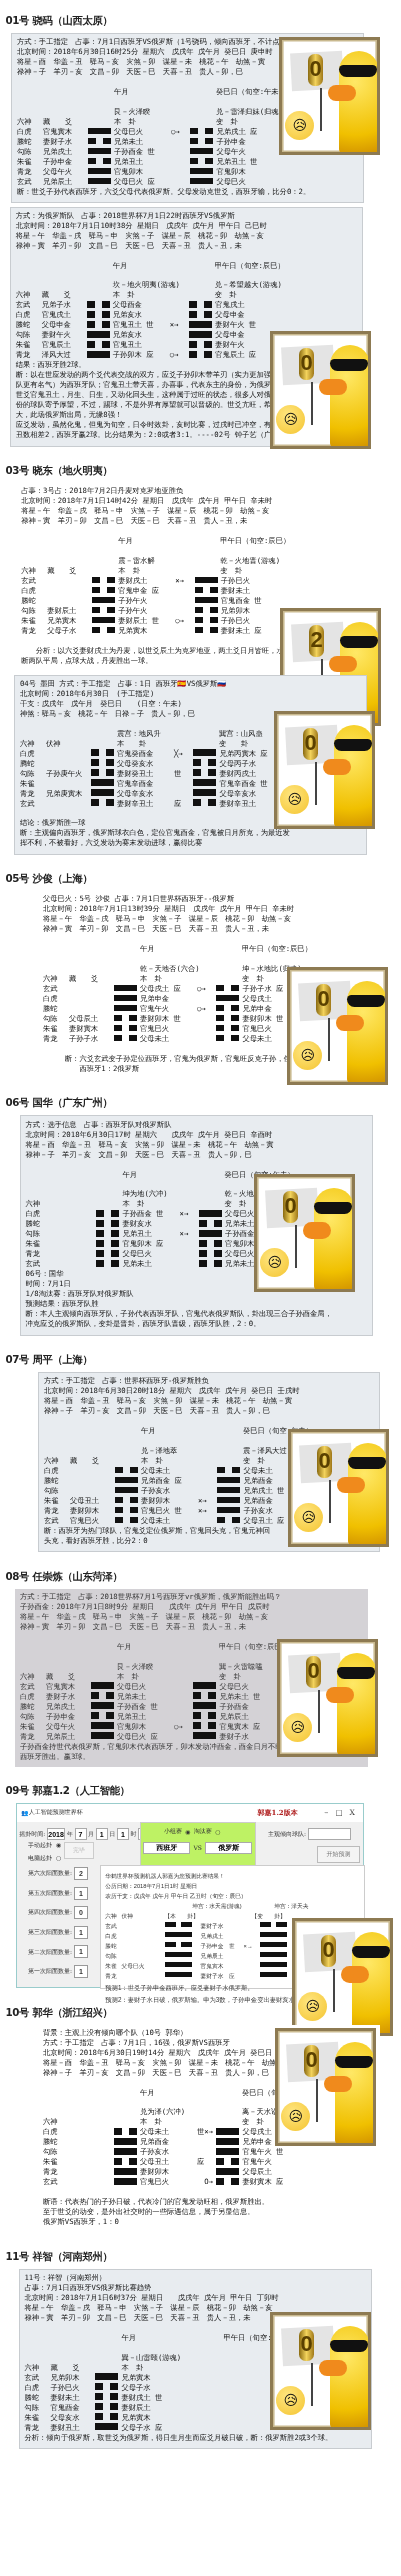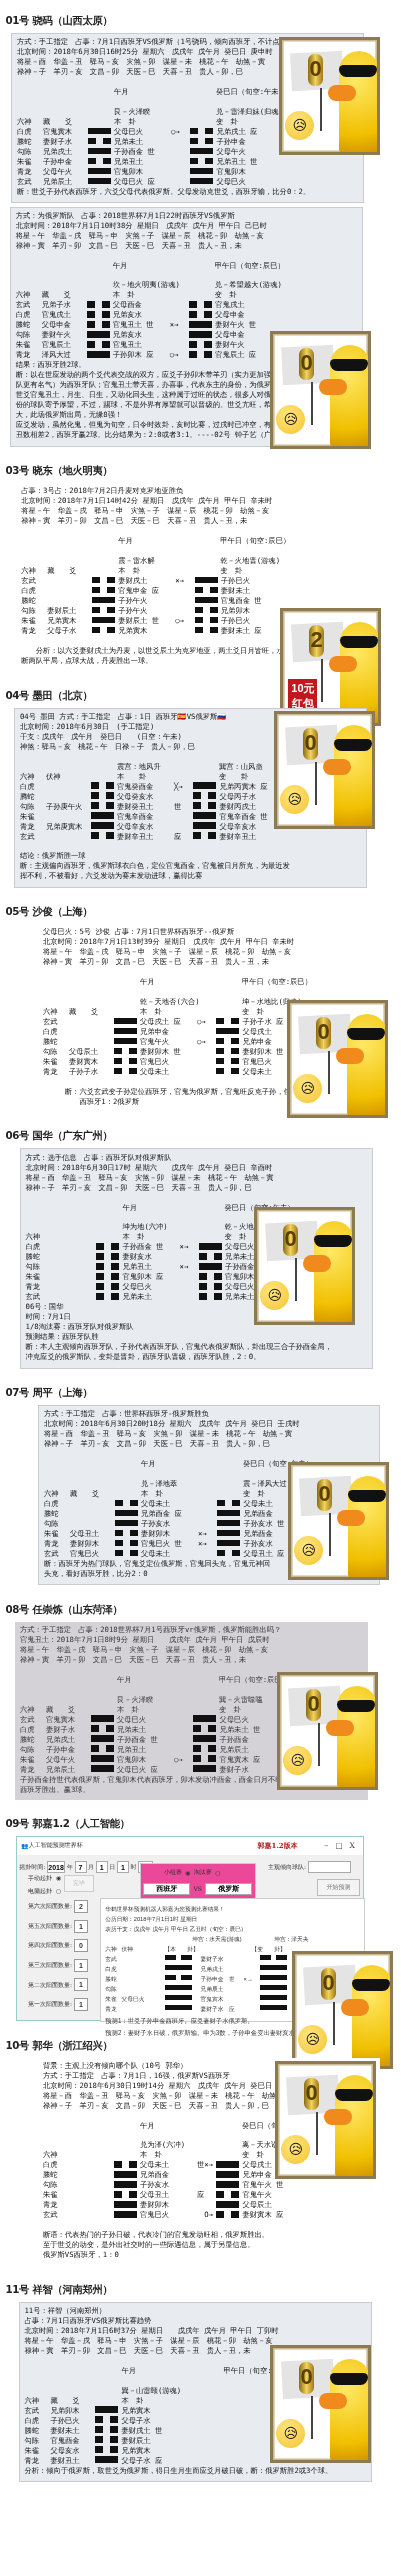--- a/index.html
+++ b/index.html
@@ -136,21 +136,20 @@
         <div class="digit">2</div>
         <div class="stick"></div>
         <div class="duck-body"></div>
         <div class="glasses"></div>
         <div class="beak"></div>
         <div class="redtag" style="white-space:pre">10元
 红包</div>
       </div>
     </section>
     <section class="sec">
-      <div class="sec-title">04号 墨田（北京）</div>
       <div class="box " style="margin-left:14px;width:353px">
         <div class="line">04号 墨田 方式：手工指定　占事：1日 西班牙🇪🇸VS俄罗斯🇷🇺</div>
         <div class="line">北京时间：2018年6月30日　(手工指定)</div>
         <div class="line">干支：戊戌年　戊午月　癸巳日　　(日空：午未)</div>
         <div class="line">神煞：驿马－亥　桃花－午　日禄－子　贵人－卯，巳</div>
         <div class="gap"></div>
         <div class="hexrow"><span class="c" style="width:97px"></span><span class="c" style="width:102px">震宫：地风升</span><span class="c">巽宫：山风蛊</span></div>
         <div class="hexrow"><span class="c c1">六神</span><span class="c" style="width:71px">伏神</span><span class="c" style="width:102px">本　　卦</span><span class="c">变　　卦</span></div>
         <div class="hexrow"><span class="c c1">白虎</span><span class="c" style="width:45px"></span><span class="c" style="width:26px"><span class="line-yin"></span></span><span class="c" style="width:57px">官鬼癸酉金</span><span class="c" style="width:19.6px">╳→</span><span class="c" style="width:26px"><span class="line-yang"></span></span><span class="c">兄弟丙寅木</span><span class="c" style="margin-left:4.3px">应</span></div>
         <div class="hexrow"><span class="c c1">腾蛇</span><span class="c" style="width:45px"></span><span class="c" style="width:26px"><span class="line-yin"></span></span><span class="c" style="width:57px">父母癸亥水</span><span class="c" style="width:19.6px"></span><span class="c" style="width:26px"><span class="line-yin"></span></span><span class="c">父母丙子水</span><span class="c" style="margin-left:4.3px"></span></div>
@@ -247,42 +246,42 @@
         <div class="line">北京时间：2018年6月30日20时18分 星期六　戊戌年 戊午月 癸巳日 壬戌时</div>
         <div class="line">将星－酉　华盖－丑　驿马－亥　灾煞－卯　谋星－未　桃花－午　劫煞－寅</div>
         <div class="line">禄神－子　羊刃－亥　文昌－卯　天医－巳　天喜－丑　贵人－卯，巳</div>
         <div class="gap"></div>
         <div class="hexrow"><span class="c" style="width:97px"></span><span class="c" style="width:102px">午月</span><span class="c">癸巳日（旬空:午未）</span></div>
         <div class="gap"></div>
         <div class="hexrow"><span class="c" style="width:97px"></span><span class="c" style="width:102px">兑－泽地萃</span><span class="c">震－泽风大过(游魂)</span></div>
         <div class="hexrow"><span class="c c1">六神</span><span class="c" style="width:71px">藏　　爻</span><span class="c" style="width:102px">本　卦</span><span class="c">变　卦</span></div>
         <div class="hexrow"><span class="c c1">白虎</span><span class="c" style="width:45px"></span><span class="c" style="width:26px"><span class="line-yin"></span></span><span class="c" style="width:57px">父母未土</span><span class="c" style="width:19.6px"></span><span class="c" style="width:26px"><span class="line-yin"></span></span><span class="c">父母未土</span></div>
         <div class="hexrow"><span class="c c1">螣蛇</span><span class="c" style="width:45px"></span><span class="c" style="width:26px"><span class="line-yang"></span></span><span class="c" style="width:57px">兄弟酉金 应</span><span class="c" style="width:19.6px"></span><span class="c" style="width:26px"><span class="line-yang"></span></span><span class="c">兄弟酉金</span></div>
-        <div class="hexrow"><span class="c c1">勾陈</span><span class="c" style="width:45px"></span><span class="c" style="width:26px"><span class="line-yang"></span></span><span class="c" style="width:57px">子孙亥水</span><span class="c" style="width:19.6px"></span><span class="c" style="width:26px"><span class="line-yang"></span></span><span class="c">子孙亥水 世</span></div>
+        <div class="hexrow"><span class="c c1">勾陈</span><span class="c" style="width:45px"></span><span class="c" style="width:26px"><span class="line-yang"></span></span><span class="c" style="width:57px">子孙亥水</span><span class="c" style="width:19.6px"></span><span class="c" style="width:26px"><span class="line-yang"></span></span><span class="c">兄弟戌土 世</span></div>
         <div class="hexrow"><span class="c c1">朱雀</span><span class="c" style="width:45px">父母丑土</span><span class="c" style="width:26px"><span class="line-yin"></span></span><span class="c" style="width:57px">妻财卯木</span><span class="c" style="width:19.6px">×→</span><span class="c" style="width:26px"><span class="line-yang"></span></span><span class="c">兄弟酉金</span></div>
         <div class="hexrow"><span class="c c1">青龙</span><span class="c" style="width:45px">妻财卯木</span><span class="c" style="width:26px"><span class="line-yin"></span></span><span class="c" style="width:57px">官鬼巳火 世</span><span class="c" style="width:19.6px">×→</span><span class="c" style="width:26px"><span class="line-yang"></span></span><span class="c">子孙亥水</span></div>
         <div class="hexrow"><span class="c c1">玄武</span><span class="c" style="width:45px">官鬼巳火</span><span class="c" style="width:26px"><span class="line-yin"></span></span><span class="c" style="width:57px">父母未土</span><span class="c" style="width:19.6px"></span><span class="c" style="width:26px"><span class="line-yin"></span></span><span class="c">父母丑土 应</span></div>
         <div class="line">断：西班牙为热门球队，官鬼爻定位俄罗斯，官鬼回头克，官鬼元神回</div>
         <div class="line">头克，看好西班牙胜，比分2：0</div>
       </div>
       <div class="frame" style="left:288px;top:90px">
         <div class="sign"></div>
         <div class="digit">0</div>
         <div class="stick"></div>
         <div class="duck-body"></div>
         <div class="glasses"></div>
         <div class="beak"></div>
         <div class="emoji">😥</div>
       </div>
     </section>
     <section class="sec">
       <div class="sec-title">08号 任崇炼（山东菏泽）</div>
       <div class="box photo" style="margin-left:15px;width:353px">
         <div class="line">方式：手工指定　占事：2018世界杯7月1号西班牙vr俄罗斯，俄罗斯能胜出吗？</div>
-        <div class="line">官鬼丑土：2018年7月1日8时9分 星期日　　戊戌年 戊午月 甲午日 戊辰时</div>
+        <div class="line">子孙酉金：2018年7月1日8时9分 星期日　　戊戌年 戊午月 甲午日 戊辰时</div>
         <div class="line">将星－午　华盖－戌　驿马－申　灾煞－子　谋星－辰　桃花－卯　劫煞－亥</div>
         <div class="line">禄神－寅　羊刃－卯　文昌－巳　天医－巳　天喜－丑　贵人－丑，未</div>
         <div class="gap"></div>
         <div class="hexrow"><span class="c" style="width:97px"></span><span class="c" style="width:102px">午月</span><span class="c">甲午日（旬空:辰巳）</span></div>
         <div class="gap"></div>
         <div class="hexrow"><span class="c" style="width:97px"></span><span class="c" style="width:102px">艮－火泽睽</span><span class="c">巽－火雷噬嗑</span></div>
         <div class="hexrow"><span class="c c1">六神</span><span class="c" style="width:71px">藏　　爻</span><span class="c" style="width:102px">本　卦</span><span class="c">变　卦</span></div>
         <div class="hexrow"><span class="c c1">玄武</span><span class="c" style="width:45px">官鬼寅木</span><span class="c" style="width:26px"><span class="line-yang"></span></span><span class="c" style="width:57px">父母巳火</span><span class="c" style="width:19.6px"></span><span class="c" style="width:26px"><span class="line-yang"></span></span><span class="c">父母巳火</span></div>
         <div class="hexrow"><span class="c c1">白虎</span><span class="c" style="width:45px">妻财子水</span><span class="c" style="width:26px"><span class="line-yin"></span></span><span class="c" style="width:57px">兄弟未土</span><span class="c" style="width:19.6px"></span><span class="c" style="width:26px"><span class="line-yin"></span></span><span class="c">兄弟未土 世</span></div>
         <div class="hexrow"><span class="c c1">螣蛇</span><span class="c" style="width:45px">兄弟戌土</span><span class="c" style="width:26px"><span class="line-yang"></span></span><span class="c" style="width:57px">子孙酉金 世</span><span class="c" style="width:19.6px"></span><span class="c" style="width:26px"><span class="line-yang"></span></span><span class="c">子孙酉金</span></div>
@@ -319,21 +318,21 @@
           <span>年</span>
           <input style="width: 12px;" value="7">
           <span>月</span>
           <input style="width: 12px;" value="1">
           <span>日</span>
           <input style="width: 12px;" value="1">
           <span>时</span>
           <input style="width: 15px;" value="17">
           <span>分</span>
         </div>
-        <div style="position:absolute;left:123px;top:26px;width:116px;height:45px;border:0.5px solid #ccc;background:#ec4899">
+        <div style="position:absolute;left:123px;top:18px;width:116px;height:45px;border:0.5px solid #ccc;background:#bef264">
           <div style="position:absolute;left:23px;top:3.3px;display:flex;gap:3.3px;align-items:center">
             <span>小组赛</span>
             <span>◉</span>
             <span>淘汰赛</span>
             <span>○</span>
           </div>
           <div style="position:absolute;left:2.2px;top:18.5px;display:flex;gap:3.3px;align-items:center">
             <input style="width: 47px;" value="西班牙">
             <span>VS</span>
             <input style="width: 47px;" value="俄罗斯">

